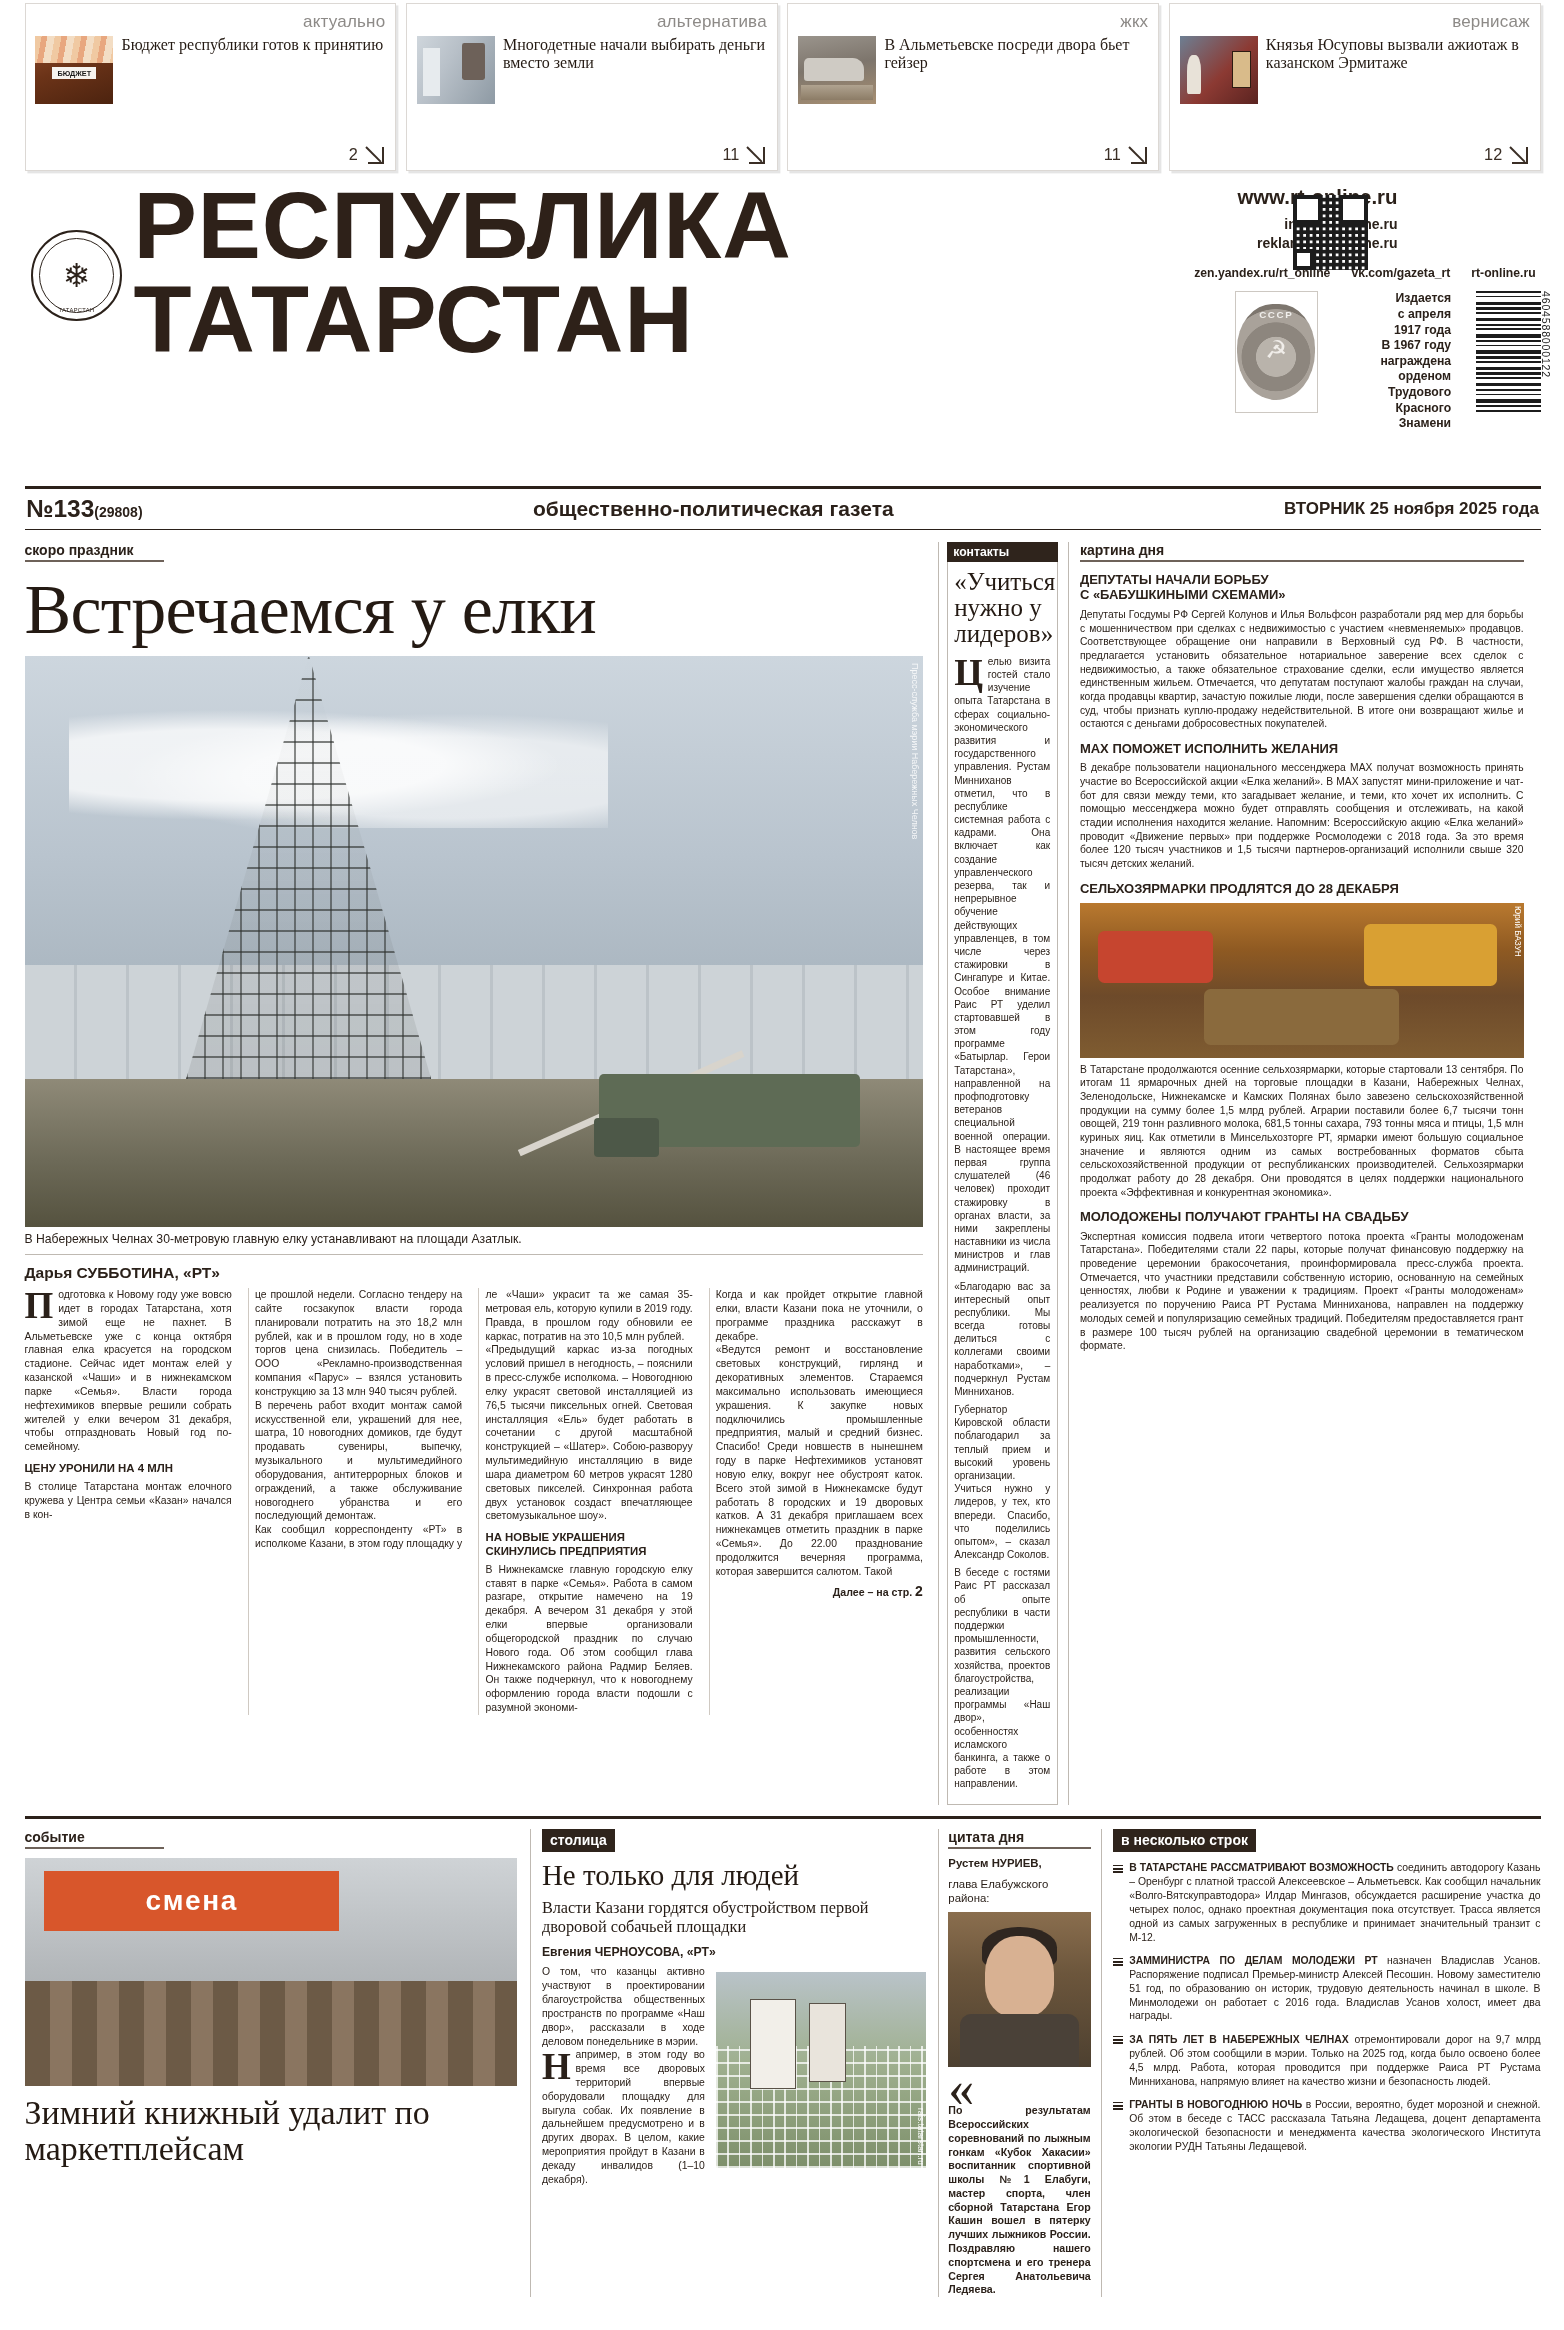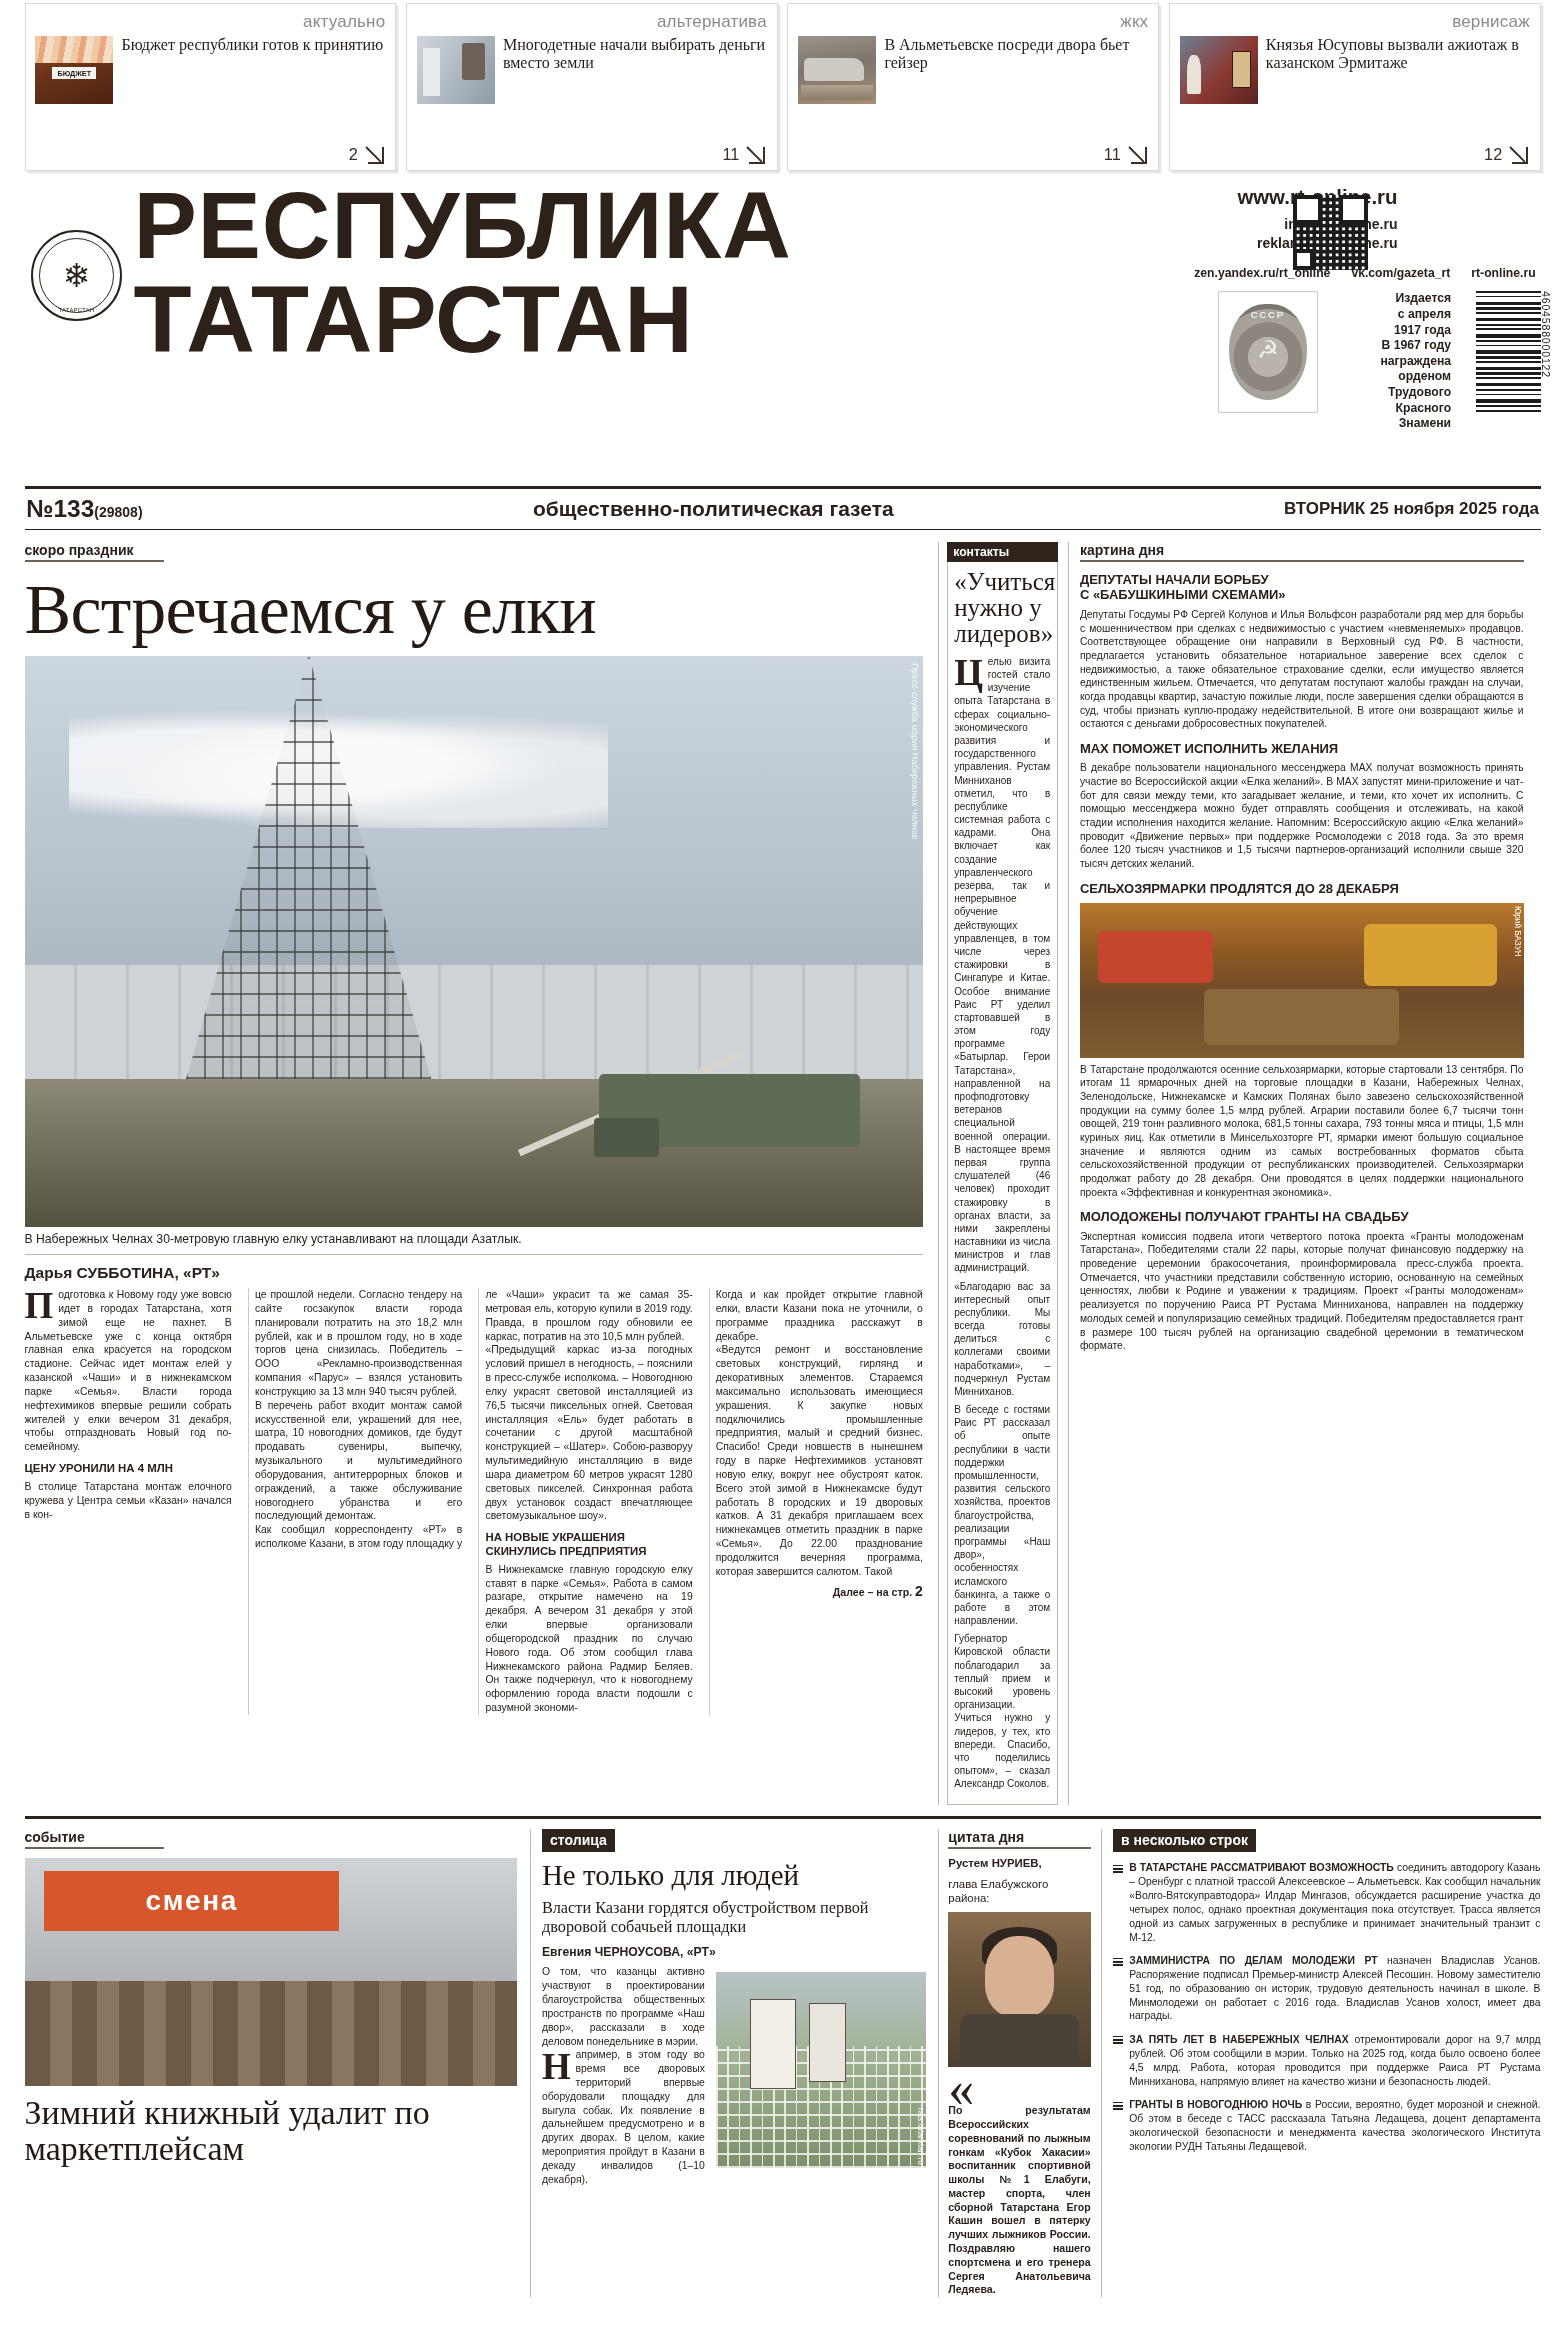--- a/index.html
+++ b/index.html
@@ -90,21 +90,21 @@
     background-image:
       repeating-linear-gradient(90deg,#1c1c1c 0 3.3px,transparent 3.3px 6.5px),
       repeating-linear-gradient(0deg,#1c1c1c 0 3.3px,transparent 3.3px 6.5px);
     background-color:#fff; background-size: 6.5px 6.5px, 6.5px 6.5px; }
   .qr:before,.qr:after{content:"";position:absolute;width:21px;height:21px;border:4.1px solid #1c1c1c;background:#fff;}
   .qr:before{left:0;top:0;} .qr:after{right:0;top:0;}
   .qr .bl{position:absolute;left:0;bottom:0;width:21px;height:21px;border:4.1px solid #1c1c1c;background:#fff;}
 
   .mh-badges { display: flex; justify-content: flex-end; align-items: flex-start; gap: 11.4px; margin-top: 11.4px; }
   .order-badge {
-    width: 100px; height: 122px; border: 0.8px solid #cdc8c2; background:#fff;
+    width: 83px; height: 122px; border: 0.8px solid #cdc8c2; background:#fff;
     display:flex; align-items:center; justify-content:center; position:relative;
   }
   .order-medal{ width:78px;height:96px; position:relative;
     background: radial-gradient(circle at 50% 55%, #b9b3ab 0 30%, #8d867e 31% 52%, #a9a29a 53% 72%, #7d766e 73% 100%);
     border-radius: 46% 46% 50% 50%; }
   .order-medal .ussr{position:absolute;top:4.9px;left:0;right:0;text-align:center;font-size:9.8px;font-weight:bold;color:#f1efec;letter-spacing:1.6px;}
   .order-medal .hammer{position:absolute;top:34px;left:0;right:0;text-align:center;font-size:24.5px;color:#f0ede9;line-height:1;}
   .order-text { font-size: 12.2px; font-weight: bold; line-height: 1.28; text-align: right; color:#2b211a; width: 122px;}
   .barcode { width: 65px; height: 122px; margin-left: 13px; position:relative;
     background: repeating-linear-gradient(180deg,#1c1c1c 0 2.4px,#fff 2.4px 4.9px,#1c1c1c 4.9px 6.5px,#fff 6.5px 10.6px,#1c1c1c 10.6px 14px,#fff 14px 16.3px);
@@ -407,22 +407,22 @@
       </div>
     </div>
 
     <div class="col-contacts">
       <div class="contacts-head">контакты</div>
       <div class="contacts-box">
         <div class="contacts-title">«Учиться нужно у лидеров»</div>
         <div class="contacts-body">
           <p class="dropcap">Целью визита гостей стало изучение опыта Татарстана в сферах социально-экономического развития и государственного управления. Рустам Минниханов отметил, что в республике системная работа с кадрами. Она включает как создание управленческого резерва, так и непрерывное обучение действующих управленцев, в том числе через стажировки в Сингапуре и Китае. Особое внимание Раис РТ уделил стартовавшей в этом году программе «Батырлар. Герои Татарстана», направленной на профподготовку ветеранов специальной военной операции. В настоящее время первая группа слушателей (46 человек) проходит стажировку в органах власти, за ними закреплены наставники из числа министров и глав администраций.</p>
           <p>«Благодарю вас за интересный опыт республики. Мы всегда готовы делиться с коллегами своими наработками», – подчеркнул Рустам Минниханов.</p>
+          <p>Губернатор Кировской области поблагодарил за теплый прием и высокий уровень организации. Учиться нужно у лидеров, у тех, кто впереди. Спасибо, что поделились опытом», – сказал Александр Соколов.</p>
           <p>В беседе с гостями Раис РТ рассказал об опыте республики в части поддержки промышленности, развития сельского хозяйства, проектов благоустройства, реализации программы «Наш двор», особенностях исламского банкинга, а также о работе в этом направлении.</p>
-          <p>Губернатор Кировской области поблагодарил за теплый прием и высокий уровень организации. Учиться нужно у лидеров, у тех, кто впереди. Спасибо, что поделились опытом», – сказал Александр Соколов.</p>
         </div>
       </div>
     </div>
 
     <div class="col-day">
       <div class="day-head">картина дня</div>
 
       <div class="day-sub" style="white-space:pre-line;">ДЕПУТАТЫ НАЧАЛИ БОРЬБУ
 С «БАБУШКИНЫМИ СХЕМАМИ»</div>
       <div class="day-text">

